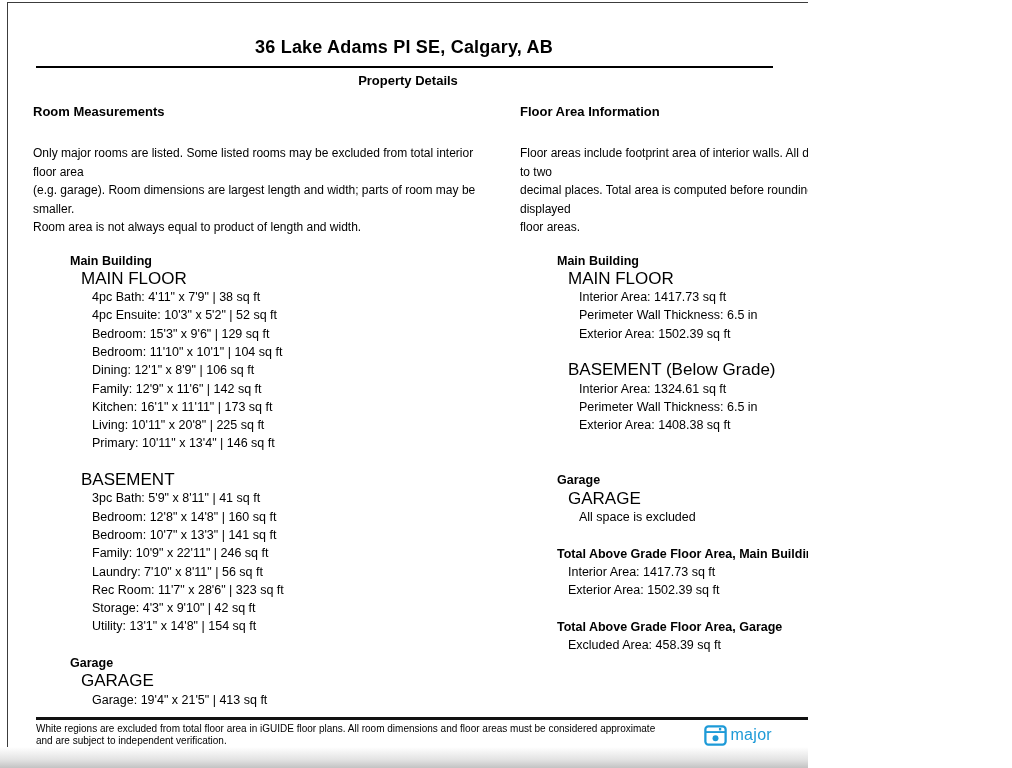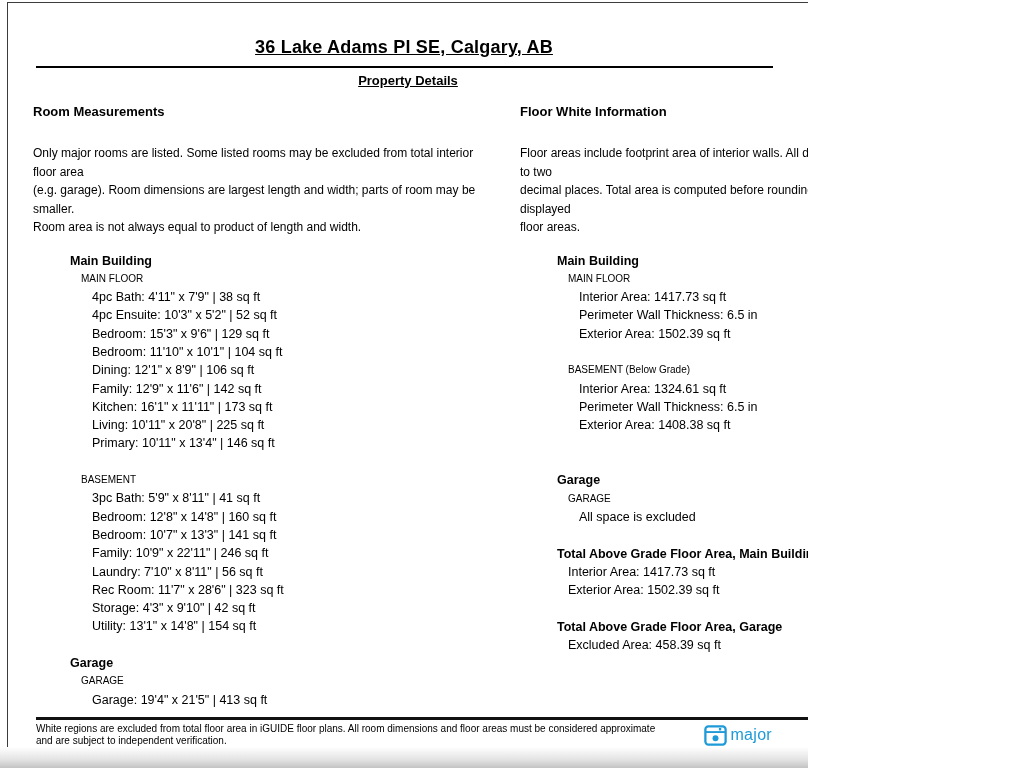--- a/index.html
+++ b/index.html
@@ -3,21 +3,20 @@
 <meta charset="utf-8">
 <style>
   html,body{margin:0;padding:0;background:#ffffff;}
   .page{
     position:relative;
     width:808px;height:768px;
     background:#ffffff;
     font-family:"Liberation Sans","DejaVu Sans",sans-serif;
     color:#000;
     overflow:hidden;
-    text-decoration:underline;
   }
   .page-border-top{position:absolute;top:2px;left:7px;right:0;height:1px;background:#3c3c3c;}
   .page-border-left{position:absolute;top:2px;left:7px;width:1px;bottom:0;background:#3c3c3c;}
 
   
   .header{padding-top:37px;}
   .page-title{margin:0;font-size:18px;font-weight:bold;text-align:center;letter-spacing:0.2px;}
   .title-rule{height:2px;background:#000;margin:8px 35px 0 36px;}
   .page-subtitle{margin:5px 0 0 8px;font-size:13px;font-weight:bold;text-align:center;}
 
@@ -26,21 +25,21 @@
   .col-left{left:33px;}
   .col-right{left:520px;}
   .col-heading{font-size:13px;font-weight:bold;line-height:16px;}
   .col-desc{margin:24px 0 0 0;font-size:12px;line-height:18.5px;white-space:pre-line;}
   .groups{margin-top:15px;padding-left:37px;}
 
   .group + .group{margin-top:18.3px;}
   #fa-groups .group:nth-child(2){margin-top:37px;}
   .group-name{font-size:12.5px;font-weight:bold;line-height:18.3px;}
   .floor + .floor{margin-top:18.3px;}
-  .floor-name{font-size:10px;line-height:18.3px;padding-left:11px;}
+  .floor-name{font-size:17px;line-height:18.3px;padding-left:11px;}
   .line{font-size:12.5px;line-height:18.3px;padding-left:22px;}
   .group-detail{font-size:12.5px;line-height:18.3px;padding-left:11px;}
 
   
   .footer-rule{position:absolute;top:717px;left:36px;width:941px;height:3px;background:#111;}
   .footer-row{position:absolute;top:721px;left:36px;right:36px;display:flex;justify-content:space-between;align-items:center;height:28px;gap:43px;}
   .disclaimer{margin:0;font-size:10px;line-height:12px;color:#000;}
   .brand{display:flex;align-items:center;gap:3px;}
   .brand-icon{display:block;}
   .brand-text{font-size:16px;letter-spacing:0.3px;line-height:22px;}
@@ -97,21 +96,21 @@
           <div class="group-name">Garage</div>
           <div class="floor">
             <div class="floor-name">GARAGE</div>
             <div class="line">Garage: 19'4" x 21'5" | 413 sq ft</div>
           </div>
         </div>
       </div>
   </section>
 
   <section class="column col-right">
-    <div class="col-heading">Floor White Information</div>
+    <div class="col-heading">Floor Area Information</div>
     <p class="col-desc">Floor areas include footprint area of interior walls. All displayed floor areas are rounded to two
 decimal places. Total area is computed before rounding and may not equal to sum of displayed
 floor areas.</p>
     <div class="groups" id="fa-groups">
         <div class="group">
           <div class="group-name">Main Building</div>
           <div class="floor">
             <div class="floor-name">MAIN FLOOR</div>
             <div class="line">Interior Area: 1417.73 sq ft</div>
             <div class="line">Perimeter Wall Thickness: 6.5 in</div>

